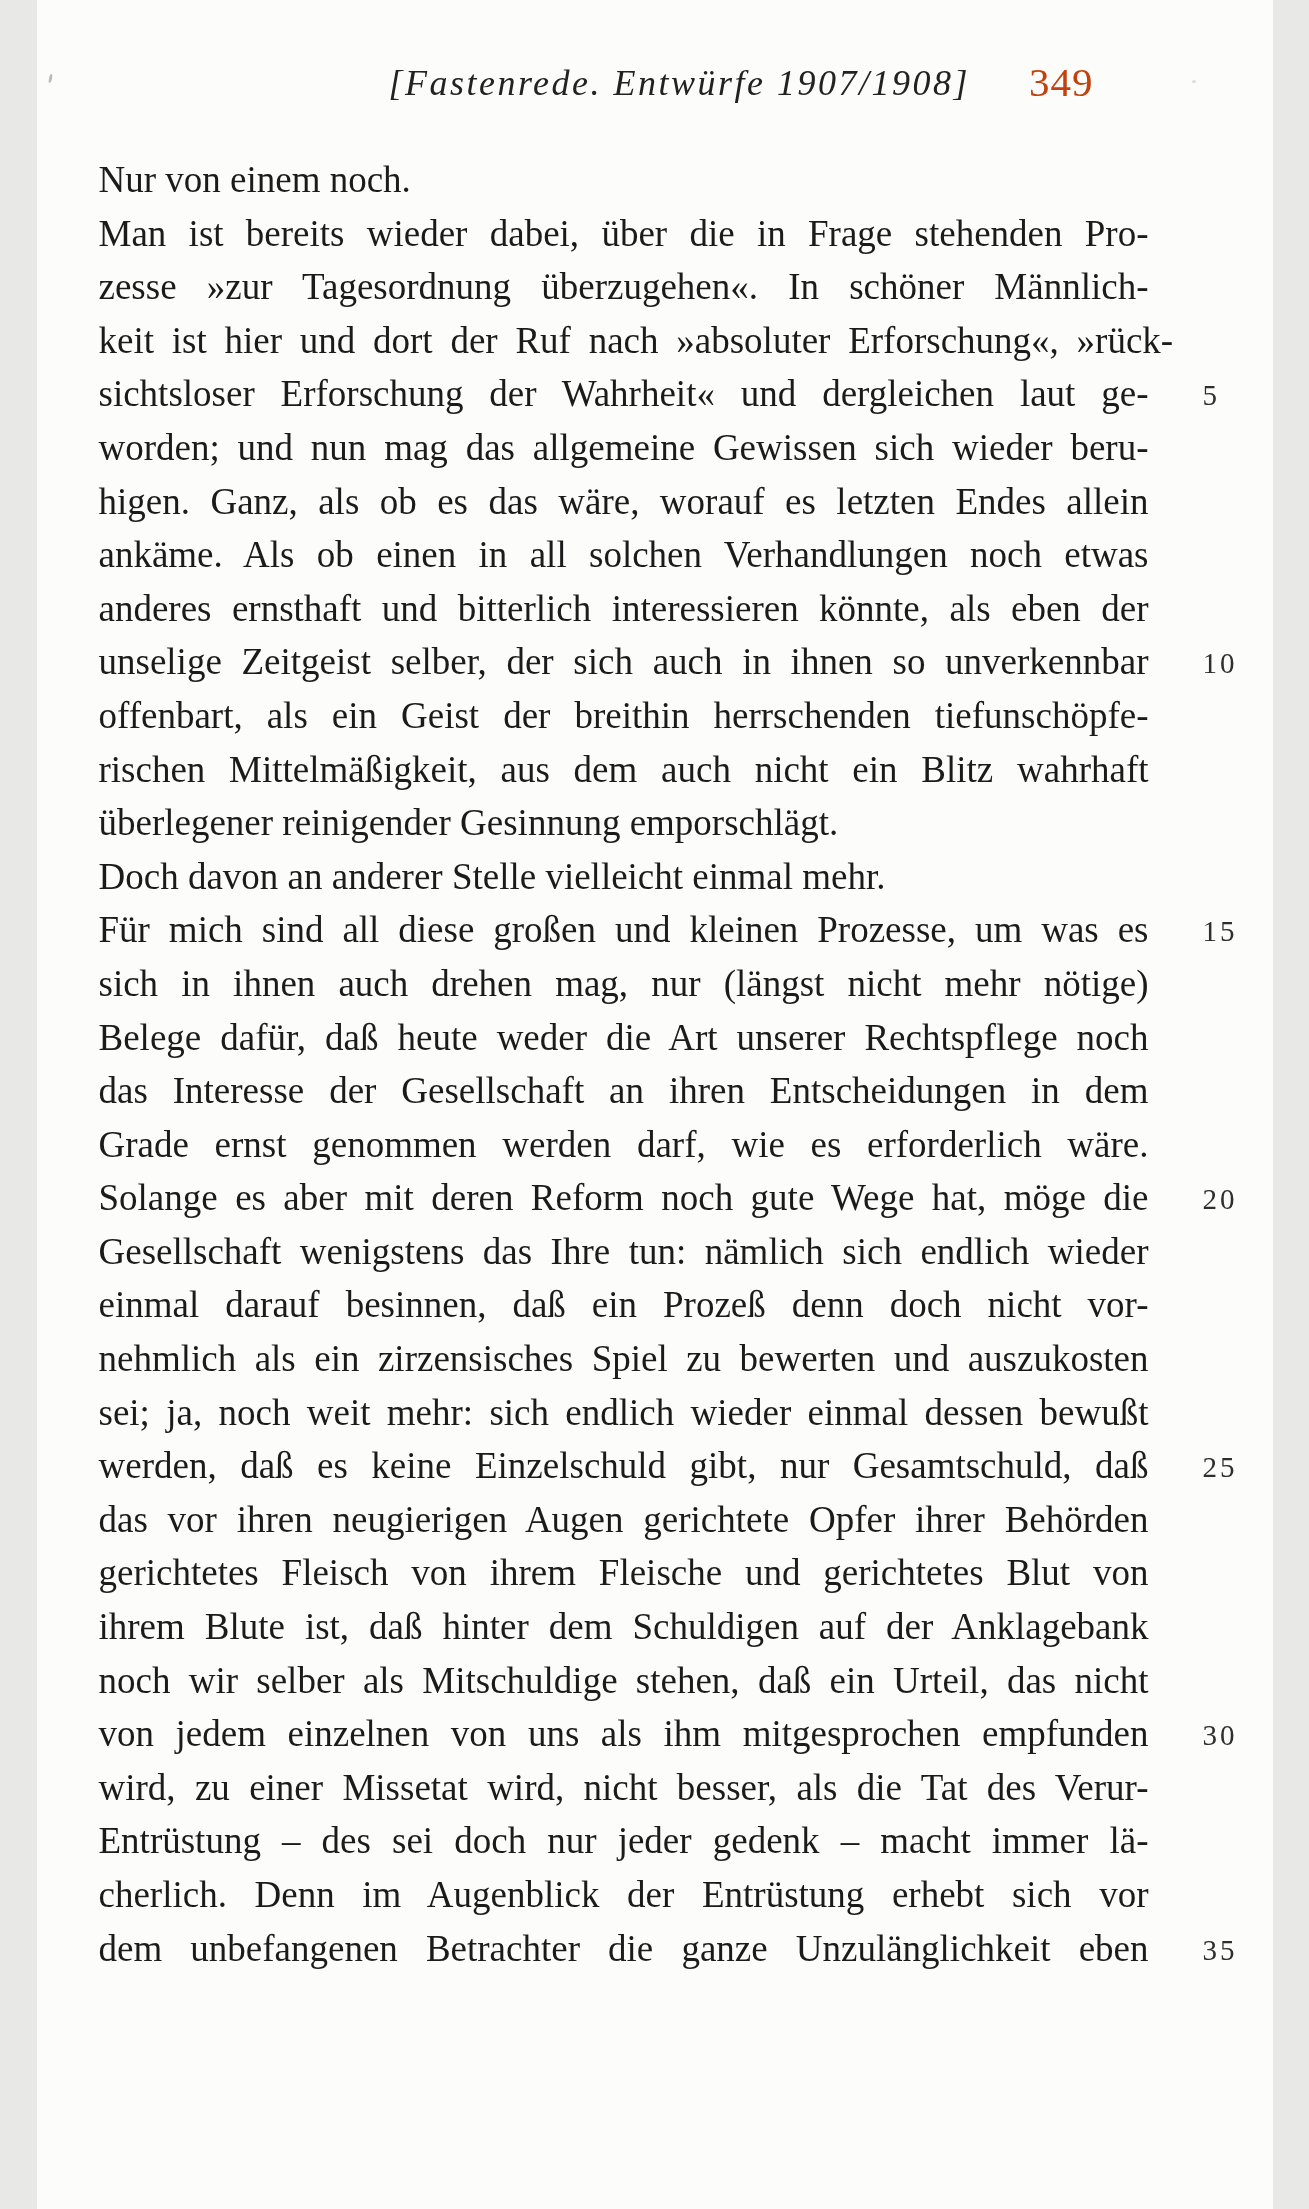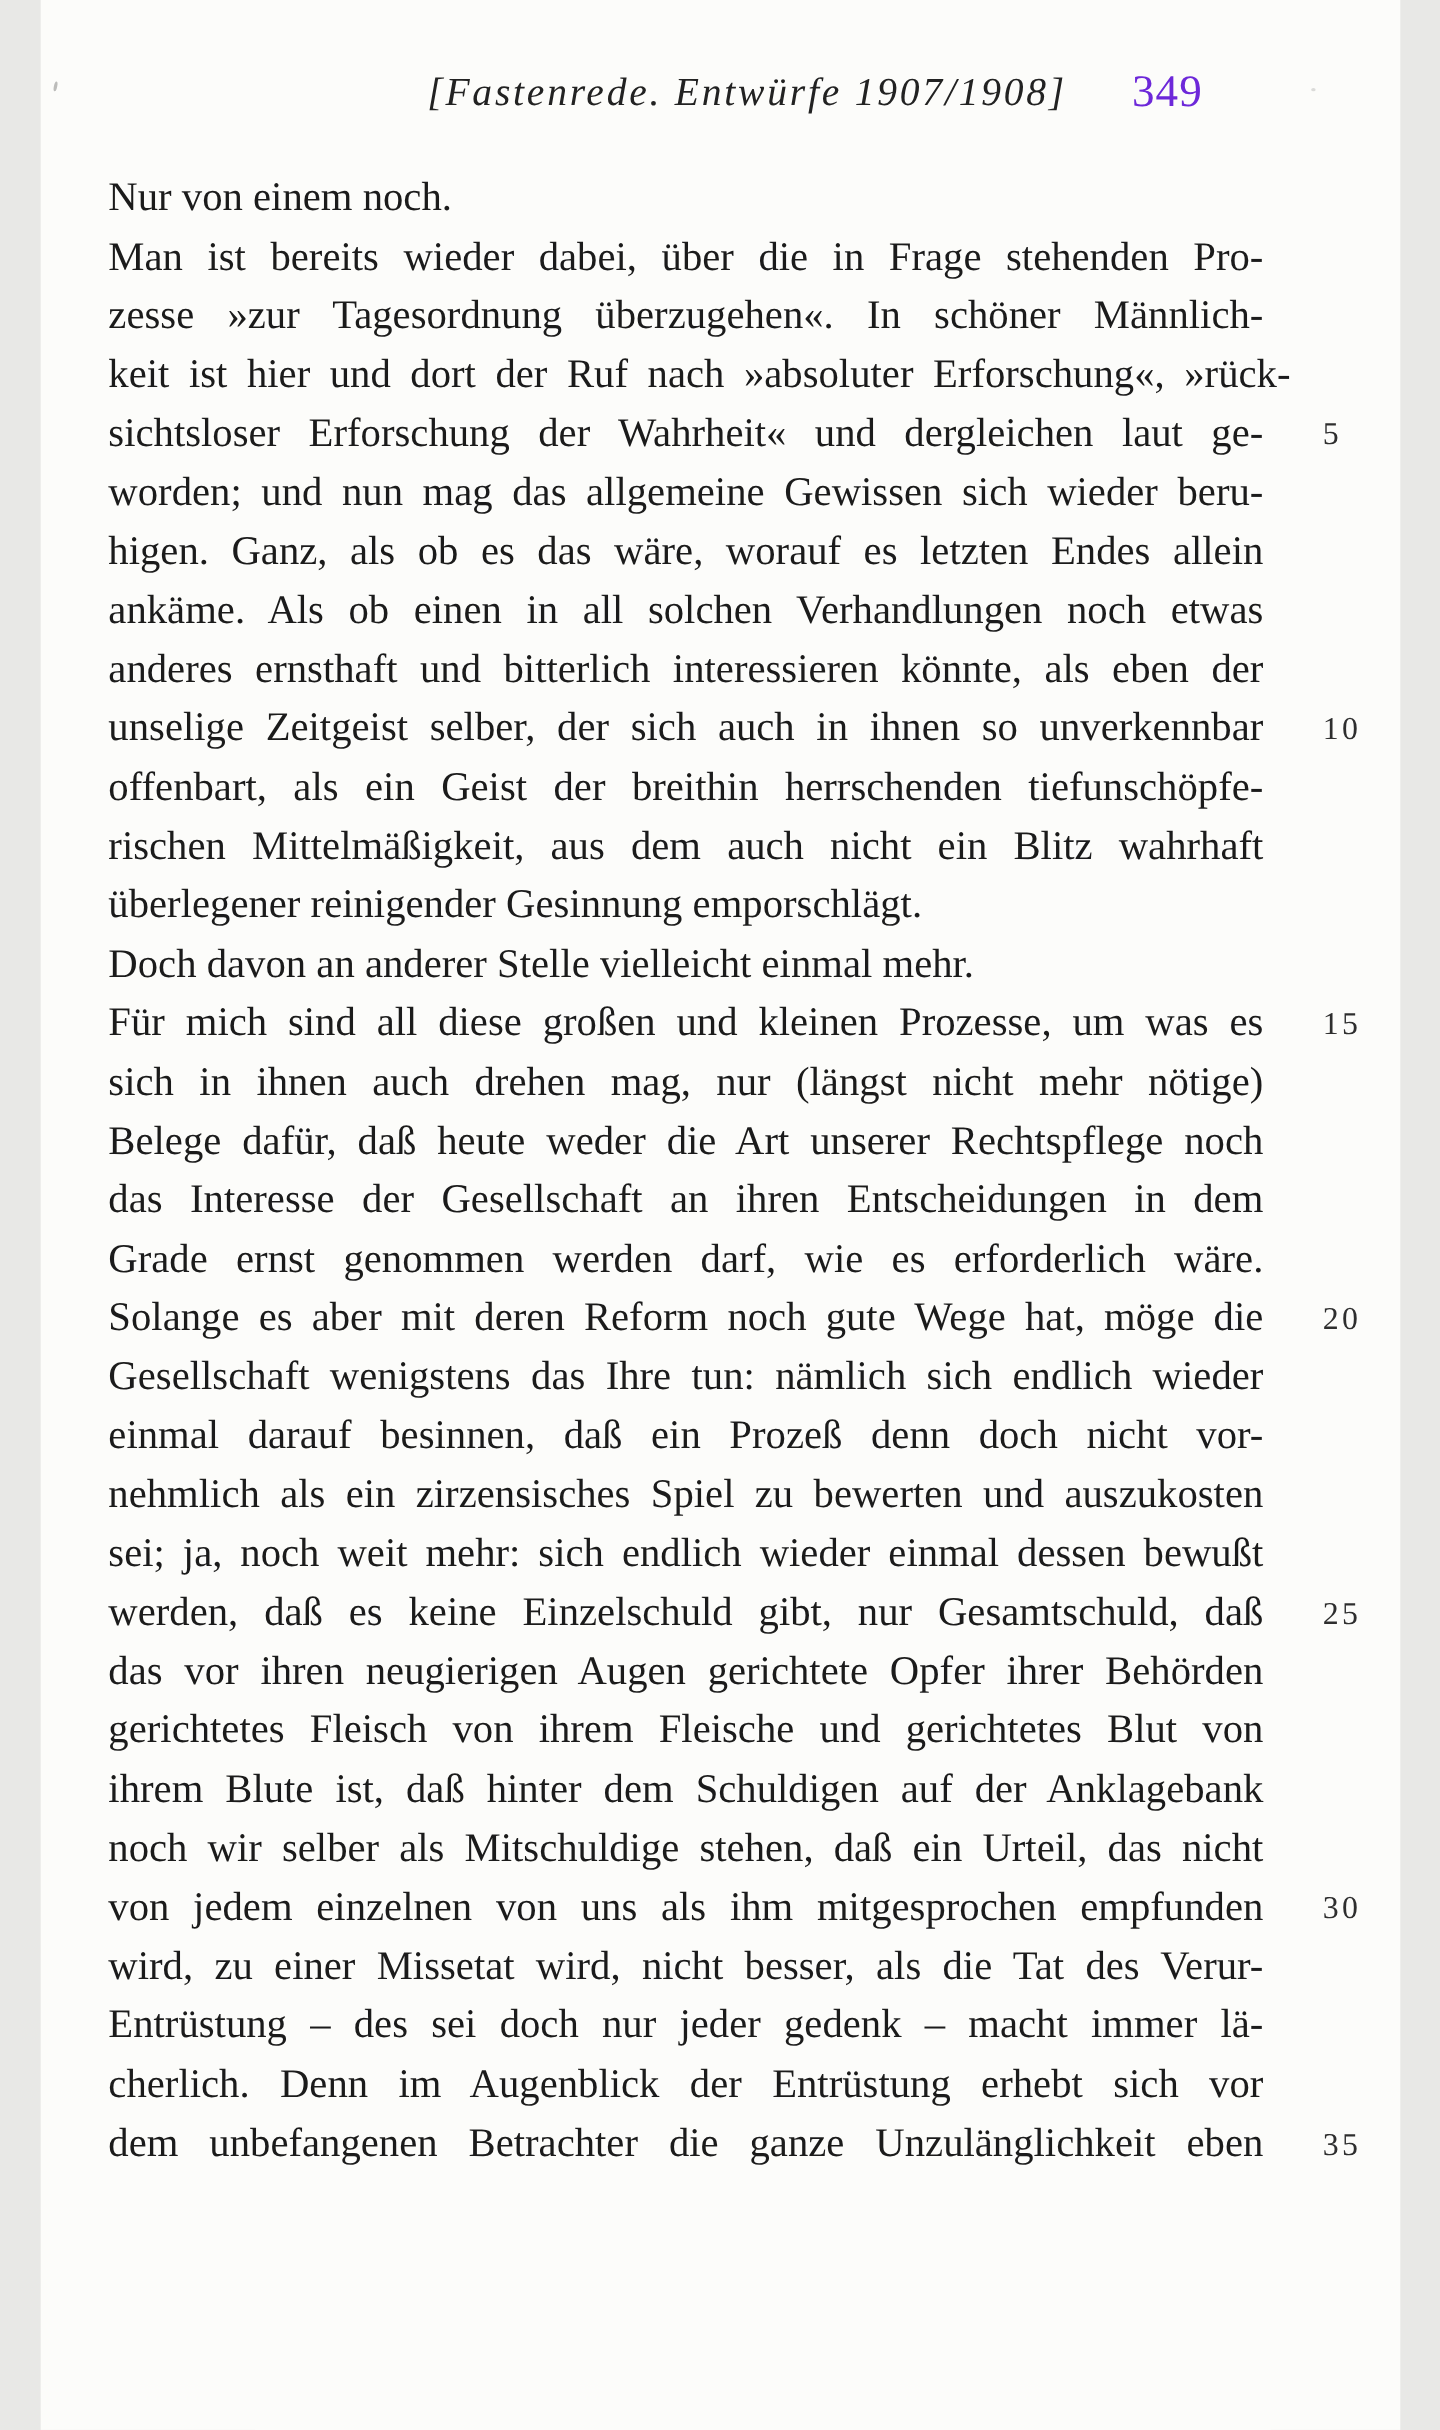--- a/index.html
+++ b/index.html
@@ -33,21 +33,21 @@
     letter-spacing: 2.5px;
     white-space: nowrap;
     color: #222;
   }
   #page-number {
     position: absolute;
     top: 58px;
     right: 179px;
     font-size: 41px;
     letter-spacing: 1px;
-    color: #6d28d9;
+    color: #c2410c;
   }
   
   #text-block {
     position: absolute;
     left: 62px;
     top: 153px;
     width: 1050px;
     font-size: 37px;
   }
   .line {

